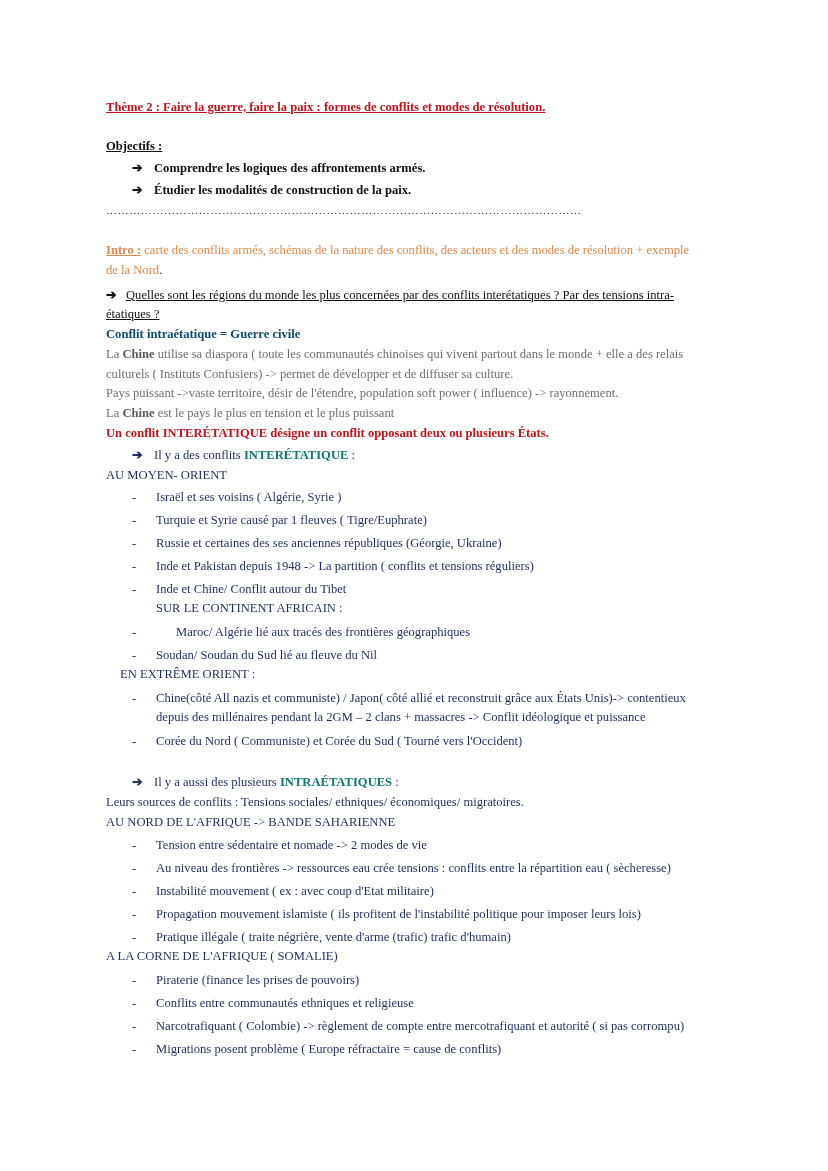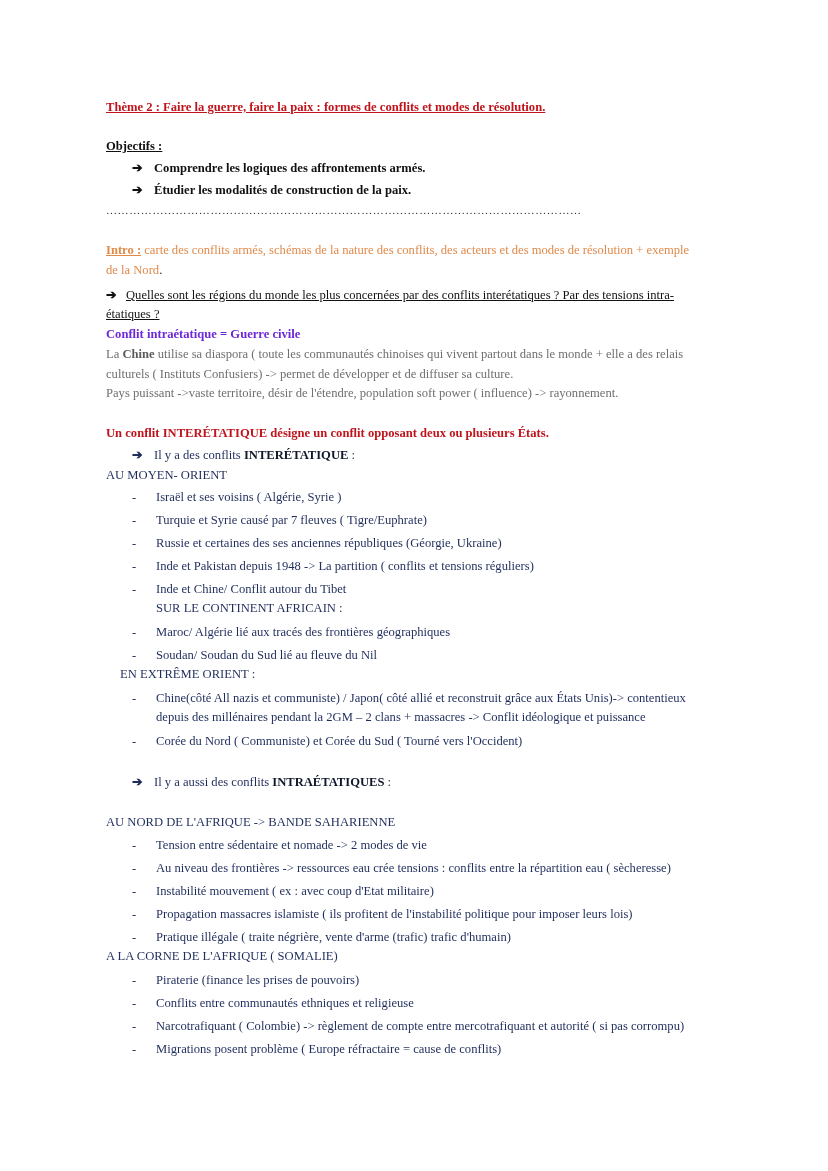--- a/index.html
+++ b/index.html
@@ -14,26 +14,26 @@
     .obj-h { left: 98px; top: 138px; color: #111; font-weight: bold; text-decoration: underline; }
     .obj { color: #111; font-weight: bold; left: 124px; }
     .arrow { display: inline-block; width: 22px; font-weight: bold; color: #111; }
     .arrow.blue { color: #1f2d5c; }
     .dots { left: 98px; top: 202px; color: #222; letter-spacing: 0.6px; font-size: 11px; }
     .intro { left: 98px; color: #e08a4a; }
     .intro .lbl { font-weight: bold; text-decoration: underline; }
     .intro .end { color: #1f2d5c; }
     .q { left: 98px; color: #111; }
     .q u { text-decoration: underline; }
-    .navy-b { left: 98px; color: #6d28d9; font-weight: bold; }
+    .navy-b { left: 98px; color: #0c4a6e; font-weight: bold; }
     .grey { left: 98px; color: #6f6f6f; }
     .grey b { color: #5a5a5a; }
     .red-b { left: 98px; color: #c0141c; font-weight: bold; }
     .sub { left: 124px; color: #1f2d5c; }
-    .sub b { color: #0f172a; }
+    .sub b { color: #0f766e; }
     .plain { left: 98px; color: #1f2d5c; }
     .indent-h { left: 148px; color: #1f2d5c; }
     .dash { position: absolute; left: 124px; color: #1f2d5c; }
     .li { left: 148px; color: #1f2d5c; }
   </style>
 </head>
 <body>
 
 <div class="page">
 
@@ -49,65 +49,67 @@
   <div class="ln intro" style="top:262px;"><span>de la Nord</span><span class="end">.</span></div>
 
   <div class="ln q" style="top:287px;"><span class="arrow" style="width:20px;">➔</span><u>Quelles sont les régions du monde les plus concernées par des conflits interétatiques ? Par des tensions intra-</u></div>
   <div class="ln q" style="top:306px;"><u>étatiques ?</u></div>
 
   <div class="ln navy-b" style="top:326px;">Conflit intraétatique = Guerre civile</div>
 
   <div class="ln grey" style="top:346px;"><span>La </span><b>Chine</b><span> utilise sa diaspora ( toute les communautés chinoises qui vivent partout dans le monde + elle a des relais</span></div>
   <div class="ln grey" style="top:366px;">culturels ( Instituts Confusiers) -&gt; permet de développer et de diffuser sa culture.</div>
   <div class="ln grey" style="top:385px;">Pays puissant -&gt;vaste territoire, désir de l'étendre, population soft power ( influence) -&gt; rayonnement.</div>
+  <div class="ln grey" style="top:405px;"><span>La </span><b>Chine</b><span> est le pays le plus en tension et le plus puissant</span></div>
 
   <div class="ln red-b" style="top:425px;">Un conflit INTERÉTATIQUE désigne un conflit opposant deux ou plusieurs États.</div>
 
   <div class="ln sub" style="top:447px;"><span class="arrow blue">➔</span><span>Il y a des conflits </span><b>INTERÉTATIQUE</b><span> :</span></div>
 
   <div class="ln plain" style="top:467px;">AU MOYEN- ORIENT</div>
 
   <span class="ln dash" style="top:489px;">-</span>
   <div class="ln li" style="top:489px;">Israël et ses voisins ( Algérie, Syrie )</div>
   <span class="ln dash" style="top:512px;">-</span>
-  <div class="ln li" style="top:512px;">Turquie et Syrie causé par 7 fleuves ( Tigre/Euphrate)</div>
+  <div class="ln li" style="top:512px;">Turquie et Syrie causé par 1 fleuves ( Tigre/Euphrate)</div>
   <span class="ln dash" style="top:535px;">-</span>
   <div class="ln li" style="top:535px;">Russie et certaines des ses anciennes républiques (Géorgie, Ukraine)</div>
   <span class="ln dash" style="top:558px;">-</span>
   <div class="ln li" style="top:558px;">Inde et Pakistan depuis 1948 -&gt; La partition ( conflits et tensions réguliers)</div>
   <span class="ln dash" style="top:581px;">-</span>
   <div class="ln li" style="top:581px;">Inde et Chine/ Conflit autour du Tibet</div>
 
   <div class="ln indent-h" style="top:600px;">SUR LE CONTINENT AFRICAIN :</div>
 
   <span class="ln dash" style="top:624px;">-</span>
-  <div class="ln li" style="top:624px;"> Maroc/ Algérie lié aux tracés des frontières géographiques</div>
+  <div class="ln li" style="top:624px;margin-left:20px;"> Maroc/ Algérie lié aux tracés des frontières géographiques</div>
   <span class="ln dash" style="top:647px;">-</span>
   <div class="ln li" style="top:647px;">Soudan/ Soudan du Sud lié au fleuve du Nil</div>
 
   <div class="ln plain" style="left:112px; top:666px;">EN EXTRÊME ORIENT :</div>
 
   <span class="ln dash" style="top:690px;">-</span>
   <div class="ln li" style="top:690px;">Chine(côté All nazis et communiste) / Japon( côté allié et reconstruit grâce aux États Unis)-&gt; contentieux</div>
   <div class="ln li" style="top:709px;">depuis des millénaires pendant la 2GM – 2 clans + massacres -&gt; Conflit idéologique et puissance</div>
   <span class="ln dash" style="top:733px;">-</span>
   <div class="ln li" style="top:733px;">Corée du Nord ( Communiste)  et Corée du Sud ( Tourné vers l'Occident)</div>
 
-  <div class="ln sub" style="top:774px;"><span class="arrow blue">➔</span><span>Il y a aussi des conflits </span><b>INTRAÉTATIQUES</b><span> :</span></div>
+  <div class="ln sub" style="top:774px;"><span class="arrow blue">➔</span><span>Il y a aussi des plusieurs </span><b>INTRAÉTATIQUES</b><span> :</span></div>
 
+  <div class="ln plain" style="top:794px;">Leurs sources de conflits : Tensions sociales/ ethniques/ économiques/ migratoires.</div>
   <div class="ln plain" style="top:814px;">AU NORD DE L'AFRIQUE -&gt; BANDE SAHARIENNE</div>
 
   <span class="ln dash" style="top:837px;">-</span>
   <div class="ln li" style="top:837px;">Tension entre sédentaire et nomade -&gt; 2 modes de vie</div>
   <span class="ln dash" style="top:860px;">-</span>
   <div class="ln li" style="top:860px;">Au niveau des frontières -&gt; ressources eau crée tensions : conflits entre la répartition eau ( sècheresse)</div>
   <span class="ln dash" style="top:883px;">-</span>
   <div class="ln li" style="top:883px;">Instabilité mouvement ( ex : avec coup d'Etat militaire)</div>
   <span class="ln dash" style="top:906px;">-</span>
-  <div class="ln li" style="top:906px;">Propagation massacres islamiste ( ils profitent de l'instabilité politique pour imposer leurs lois)</div>
+  <div class="ln li" style="top:906px;">Propagation mouvement islamiste ( ils profitent de l'instabilité politique pour imposer leurs lois)</div>
   <span class="ln dash" style="top:929px;">-</span>
   <div class="ln li" style="top:929px;">Pratique illégale ( traite négrière, vente d'arme (trafic) trafic d'humain)</div>
 
   <div class="ln plain" style="top:948px;">A LA CORNE DE L'AFRIQUE ( SOMALIE)</div>
 
   <span class="ln dash" style="top:972px;">-</span>
   <div class="ln li" style="top:972px;">Piraterie (finance les prises de pouvoirs)</div>
   <span class="ln dash" style="top:995px;">-</span>
   <div class="ln li" style="top:995px;">Conflits entre communautés ethniques et religieuse</div>
   <span class="ln dash" style="top:1018px;">-</span>

